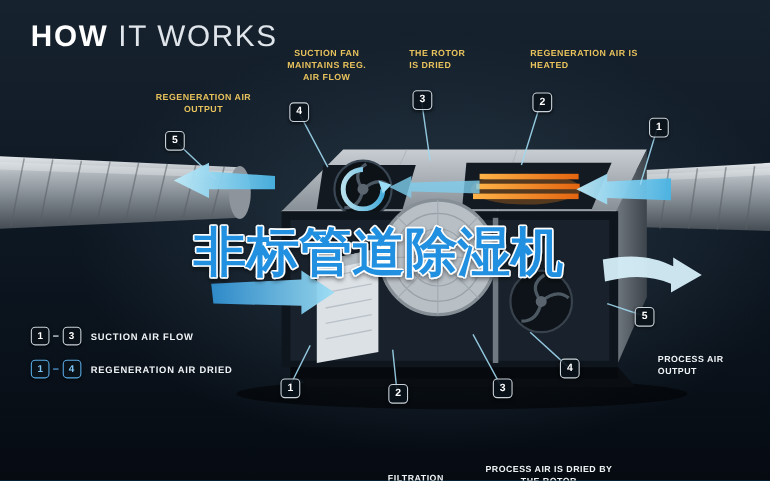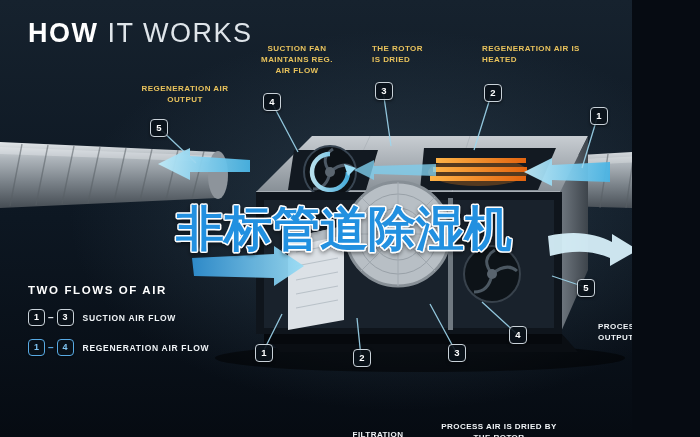--- a/index.html
+++ b/index.html
@@ -1,16 +1,16 @@
 <!DOCTYPE html>
 <html><head>
 <meta charset="utf-8">
 <style>
   html,body{margin:0;padding:0;background:#060b12;}
-  .stage{position:relative;width:632px;height:437px;overflow:hidden;
+  .stage{position:relative;width:700px;height:437px;overflow:hidden;
          font-family:"Liberation Sans",sans-serif;background:#0c4a6e;}
   .stage svg{position:absolute;left:0;top:0;}
 
   .title{position:absolute;left:28px;top:18px;font-size:27px;letter-spacing:1.5px;color:#fff;white-space:nowrap;}
   .t-bold{font-weight:800;}
   .t-light{font-weight:300;color:#dfe5ea;margin-left:9px;}
 
   .co-label{position:absolute;font-size:8px;font-weight:bold;letter-spacing:.45px;line-height:1.35;
             text-transform:uppercase;}
   .gold{color:#e8c25c;}
@@ -181,28 +181,27 @@
   <div class="badge" style="left:375px;top:82px">3</div>
   <div class="badge" style="left:484px;top:84px">2</div>
   <div class="badge" style="left:590px;top:107px">1</div>
   <div class="badge" style="left:577px;top:279px">5</div>
   <div class="badge" style="left:509px;top:326px">4</div>
   <div class="badge" style="left:448px;top:344px">3</div>
   <div class="badge" style="left:353px;top:349px">2</div>
   <div class="badge" style="left:255px;top:344px">1</div>
 
   <div class="legend">
-    <div class="legend-title">TWO FLOWS OF AIR</div>
     <div class="legend-row">
       <span class="lbadge">1</span>
       <span class="ldash">–</span>
       <span class="lbadge">3</span>
       <span class="llabel">SUCTION AIR FLOW</span>
     </div>
     <div class="legend-row blue">
       <span class="lbadge">1</span>
       <span class="ldash">–</span>
       <span class="lbadge">4</span>
-      <span class="llabel">REGENERATION AIR FLOW</span>
+      <span class="llabel">REGENERATION AIR DRIED</span>
     </div>
   </div>
 
 </div>
 
 </body></html>

